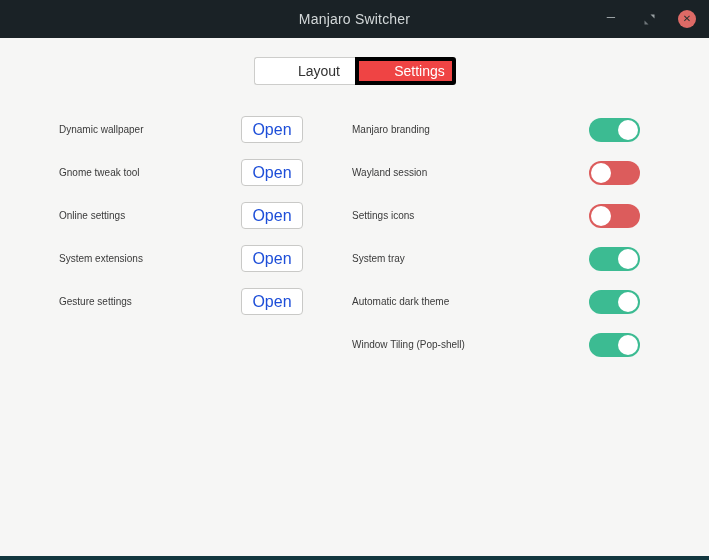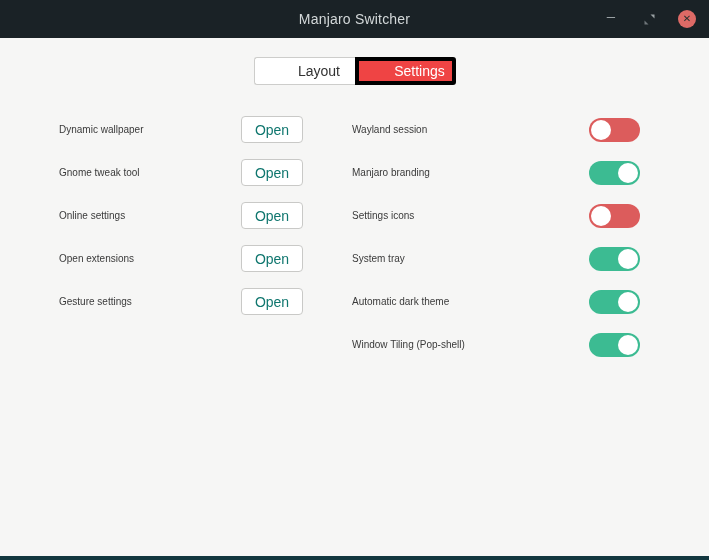--- a/index.html
+++ b/index.html
@@ -131,22 +131,22 @@
     font-size: 10px;
     color: #3a3a3a;
   }
   .open-button {
     width: 62px;
     height: 27px;
     box-sizing: border-box;
     background: #ffffff;
     border: 1px solid #c9c9c7;
     border-radius: 4px;
-    font-size: 14px;
-    color: #0f766e;
+    font-size: 16px;
+    color: #1d4ed8;
     display: flex;
     align-items: center;
     justify-content: center;
     cursor: default;
   }
   
   .toggle {
     position: relative;
     width: 51px;
     height: 24px;
@@ -222,48 +222,48 @@
       <span class="setting-label">Gnome tweak tool</span>
       <button class="open-button">Open</button>
     </div>
 
     <div class="setting-row">
       <span class="setting-label">Online settings</span>
       <button class="open-button">Open</button>
     </div>
 
     <div class="setting-row">
-      <span class="setting-label">Open extensions</span>
+      <span class="setting-label">System extensions</span>
       <button class="open-button">Open</button>
     </div>
 
     <div class="setting-row">
       <span class="setting-label">Gesture settings</span>
       <button class="open-button">Open</button>
     </div>
 
   </div>
 
   <div class="col col-right">
+
+    <div class="setting-row">
+      <span class="setting-label">Manjaro branding</span>
+      <div class="toggle on">
+        <span class="knob"></span>
+      </div>
+    </div>
 
     <div class="setting-row">
       <span class="setting-label">Wayland session</span>
       <div class="toggle off">
         <span class="knob"></span>
       </div>
     </div>
 
     <div class="setting-row">
-      <span class="setting-label">Manjaro branding</span>
-      <div class="toggle on">
-        <span class="knob"></span>
-      </div>
-    </div>
-
-    <div class="setting-row">
       <span class="setting-label">Settings icons</span>
       <div class="toggle off">
         <span class="knob"></span>
       </div>
     </div>
 
     <div class="setting-row">
       <span class="setting-label">System tray</span>
       <div class="toggle on">
         <span class="knob"></span>

